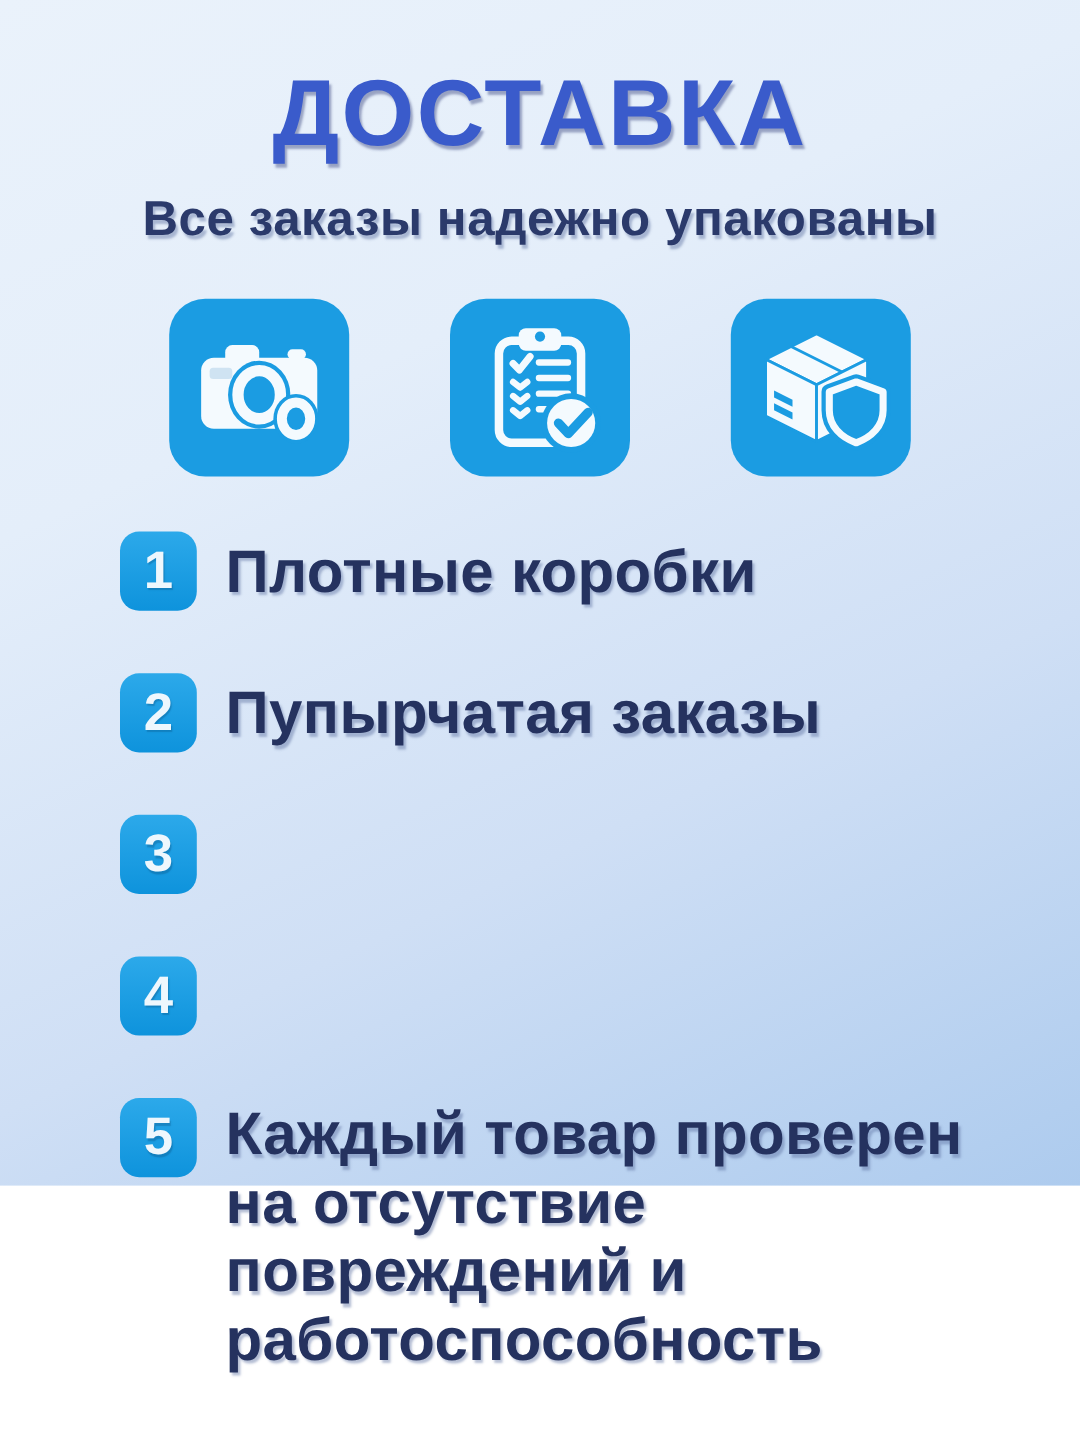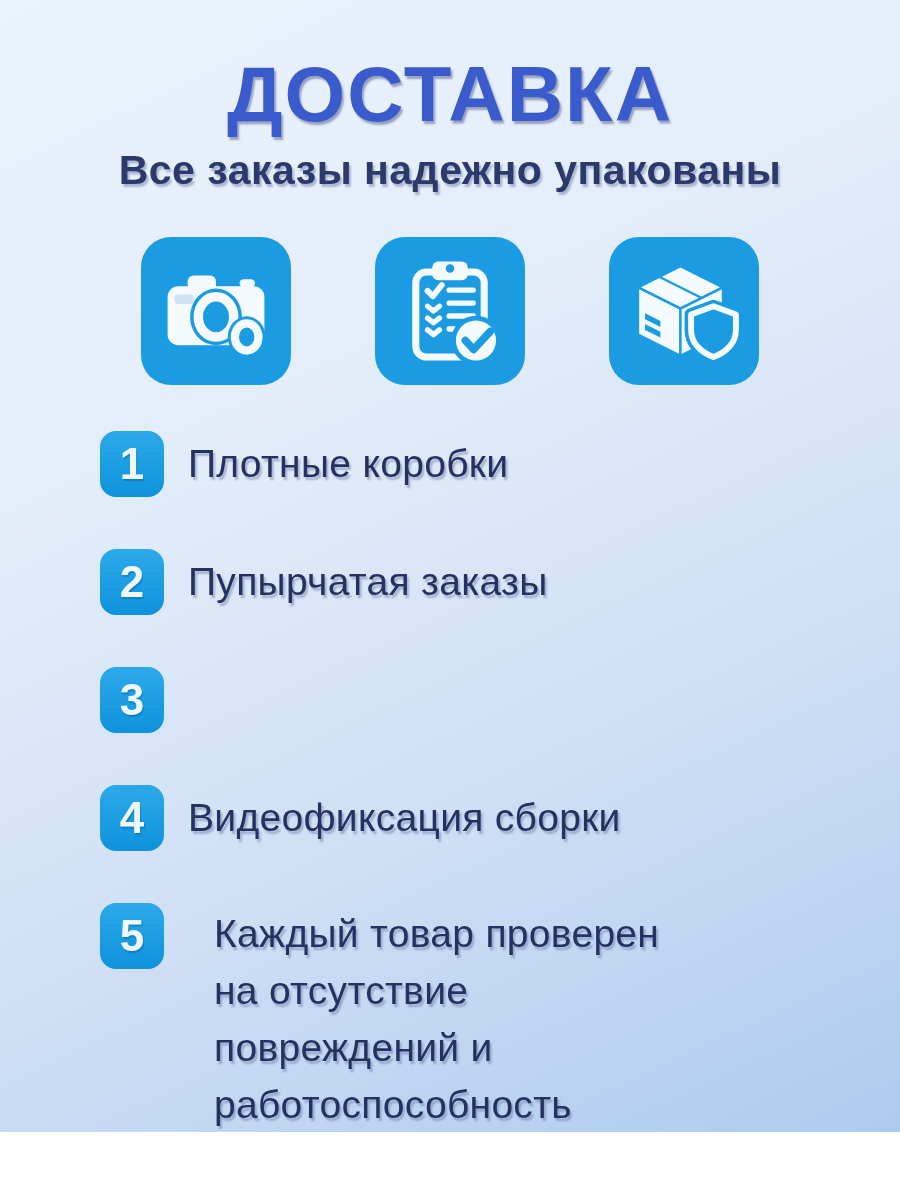--- a/index.html
+++ b/index.html
@@ -4,37 +4,37 @@
 <title>Доставка</title>
 <style>
   * { margin: 0; padding: 0; box-sizing: border-box; }
   html, body { width: 900px; height: 1200px; }
   body {
     font-family: "Liberation Sans", "DejaVu Sans", sans-serif;
     overflow: hidden;
   }
   .page {
     width: 900px;
-    height: 1132px;
+    height: 988px;
     background: linear-gradient(155deg, #eaf2fb 0%, #e4eefa 32%, #cfdff5 66%, #adcbee 100%);
     position: relative;
   }
   
   .title {
     padding-top: 52px;
     text-align: center;
     font-size: 78px;
     font-weight: 800;
     letter-spacing: 2px;
     color: #3a5bcb;
     text-shadow: 2px 3px 2px rgba(33, 45, 110, 0.40);
     line-height: 1.1;
   }
   .subtitle {
-    margin-top: 8px;
+    margin-top: 20px;
     text-align: center;
     font-size: 41px;
     font-weight: 800;
     letter-spacing: 0.5px;
     color: #2b3a6b;
     text-shadow: 2px 3px 2px rgba(90, 110, 160, 0.45);
     line-height: 1.2;
   }
   
   .icons-row {
@@ -71,32 +71,31 @@
     color: #eef7fd;
     font-size: 44px;
     font-weight: 800;
     display: flex;
     align-items: center;
     justify-content: center;
     margin-right: 24px;
     text-shadow: 1px 2px 1px rgba(10, 80, 130, 0.35);
   }
   .label {
-    font-size: 39px;
-    font-weight: 400;
+    font-size: 50px;
+    font-weight: 700;
     color: #25325f;
     line-height: 66px;
     letter-spacing: 0.3px;
     text-shadow: 2px 3px 2px rgba(90, 110, 160, 0.45);
   }
   .row.multi .label {
     line-height: 57px;
     white-space: pre-line;
     padding-top: 2px;
-    margin-left: 26px;
   }
 </style>
 </head>
 <body>
 
 <div class="page">
 
   <h1 class="title">ДОСТАВКА</h1>
   <div class="subtitle">Все заказы надежно упакованы</div>
 
@@ -168,21 +167,20 @@
       <div class="badge">2</div>
       <div class="label">Пупырчатая заказы</div>
     </div>
 
     <div class="row">
       <div class="badge">3</div>
     </div>
 
     <div class="row">
       <div class="badge">4</div>
-      <div class="label">Видеофиксация сборки</div>
     </div>
 
     <div class="row multi">
       <div class="badge">5</div>
       <div class="label">Каждый товар проверен
 на отсутствие
 повреждений и
 работоспособность</div>
     </div>
 

